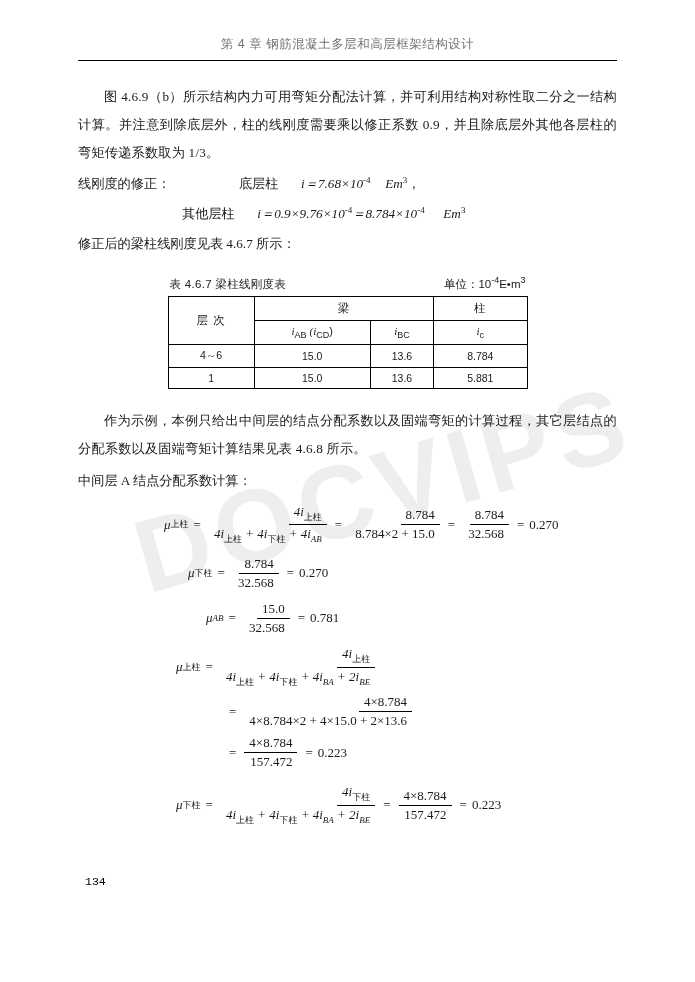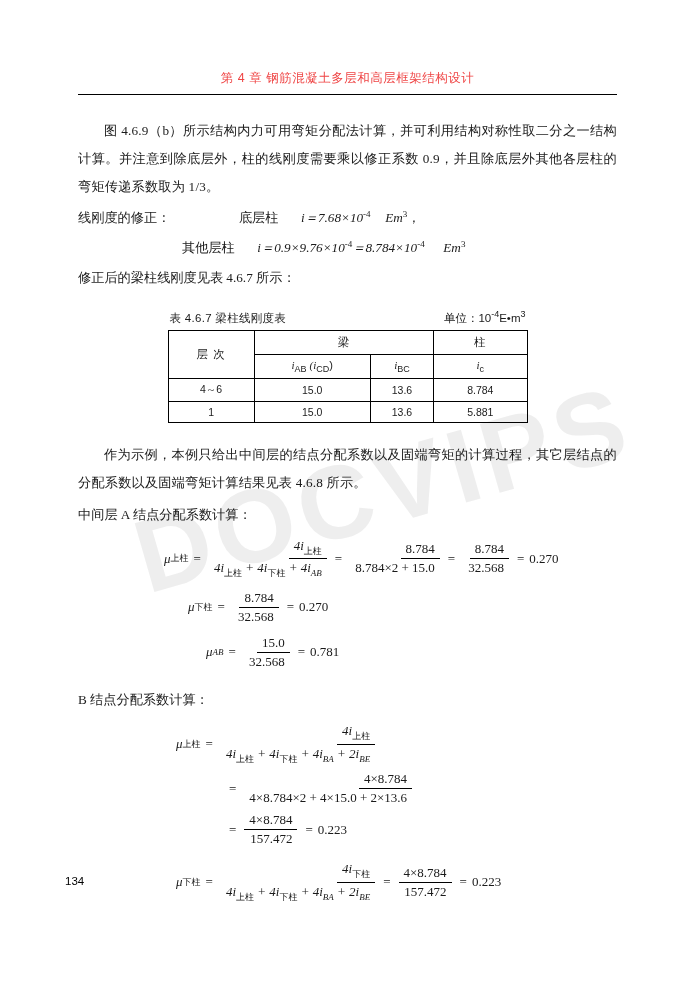--- a/index.html
+++ b/index.html
@@ -47,25 +47,25 @@
     white-space: nowrap;
   }
 
   .content {
     position: relative;
     z-index: 2;
   }
 
   
   .runhead {
-    padding-top: 70px;
+    padding-top: 36px;
     text-align: center;
     font-size: 12.5px;
     font-family: "Liberation Sans", sans-serif;
-    color: #ef4444;
+    color: #737373;
     letter-spacing: 0.5px;
   }
   .runhead-rule {
     margin-top: 7px;
     border-bottom: 1px solid #000;
     width: 100%;
   }
 
   
   .para {
@@ -145,24 +145,24 @@
   }
   .frac .den-line {
     padding: 1px 5px 0 5px;
     white-space: nowrap;
   }
   .mi { font-style: italic; font-family: "Liberation Serif", serif; }
   .eq { margin: 0 5px; }
 
   .pagenum {
     position: absolute;
-    left: 65px;
+    left: 85px;
     top: 875px;
     font-size: 11.5px;
-    font-family: Liberation Sans, sans-serif;
+    font-family: Liberation Mono, monospace;
     color: #000;
   }
 </style>
 </head>
 <body>
 
 <div class="page">
 
   <div class="watermark">
     <span>DOCVIPS</span>
@@ -282,21 +282,20 @@
         <span class="sub mi">AB</span>
       <span class="eq">=</span>
       <span class="frac">
         <span class="num-line">15.0</span>
         <span class="den-line">32.568</span>
       </span>
       <span class="eq">=</span>
       <span>0.781</span>
     </div>
 
-    <div class="line" style="margin-top:16px">B 结点分配系数计算：</div>
 
     <div class="formula-row" style="padding-left:98px">
       <span class="mi">μ</span>
         <span class="sub">上柱</span>
       <span class="eq">=</span>
       <span class="frac">
         <span class="num-line"><span class="mi">4i</span><span class="sub">上柱</span></span>
         <span class="den-line"><span class="mi">4i</span><span class="sub">上柱</span><span class="mi"> + 4i</span><span class="sub">下柱</span><span class="mi"> + 4i</span><span class="sub mi">BA</span><span class="mi"> + 2i</span><span class="sub mi">BE</span></span>
       </span>
     </div>

